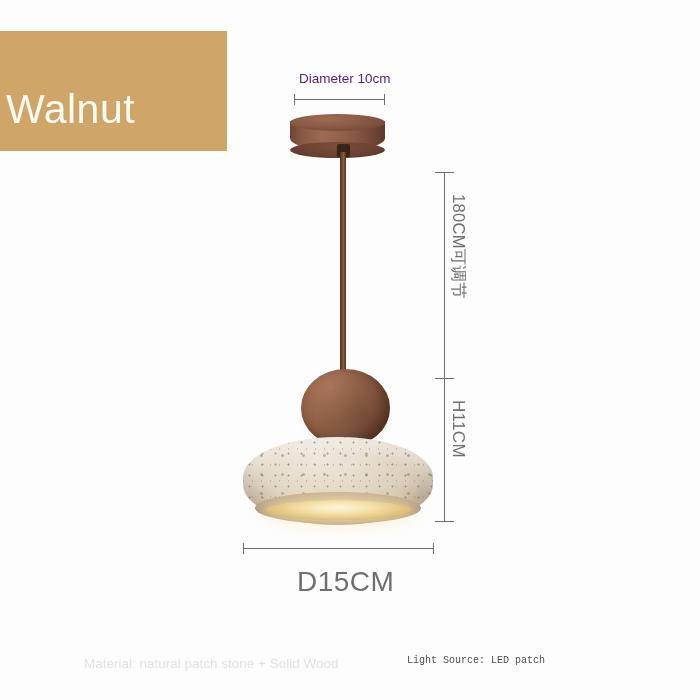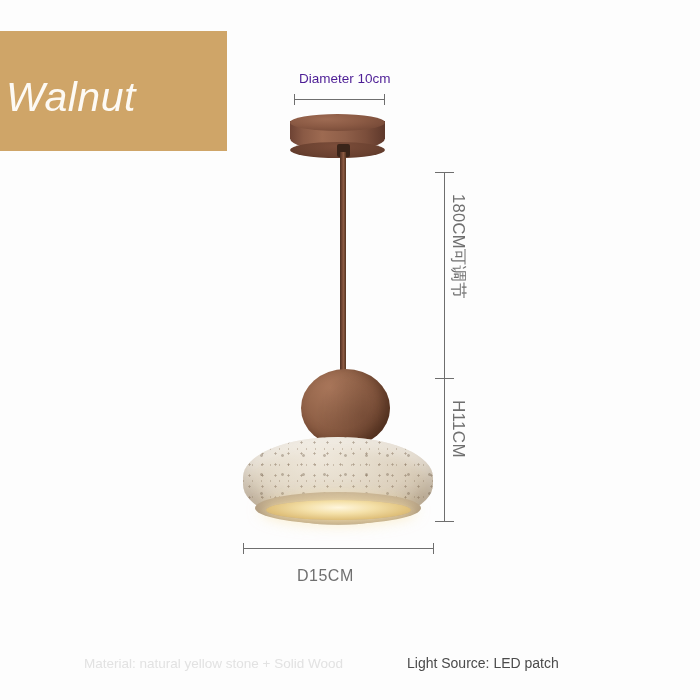--- a/index.html
+++ b/index.html
@@ -21,31 +21,30 @@
     position: absolute;
     left: 0;
     top: 31px;
     width: 227px;
     height: 120px;
     background: #cfa568;
   }
   #swatch-label {
     position: absolute;
     left: 6px;
-    top: 25px;
+    top: 37px;
     width: 222px;
     height: 144px;
     display: flex;
     align-items: center;
     color: #fdfaf4;
     font-size: 41px;
     letter-spacing: 0.5px;
     line-height: 1;
     white-space: nowrap;
-    font-style: italic;
   }
 
   
   #lamp { position: absolute; left: 0; top: 0; width: 700px; height: 700px; }
 
   
   .canopy-body {
     position: absolute;
     left: 290px;
     top: 121px;
@@ -258,41 +257,42 @@
     color: #6f6f6f;
     letter-spacing: 0.3px;
   }
 
   
   #dim-width-line { left: 243px; top: 548px; width: 191px; }
   #dim-width-tick-l { left: 243px; top: 543px; height: 11px; }
   #dim-width-tick-r { left: 433px; top: 543px; height: 11px; }
   #dim-width-text {
     left: 297px; top: 568px;
-    font-size: 16px;
+    font-size: 28px;
     color: #6f6f6f;
     letter-spacing: 0.5px;
   }
 
   
   #footer-material {
     position: absolute;
     left: 84px; top: 657px;
     font-size: 13.5px;
     color: #e2e2e2;
     white-space: nowrap;
     line-height: 1;
   }
   #footer-light-source {
     position: absolute;
     left: 407px; top: 656px;
-    font-size: 14px;
+    font-size: 10px;
     color: #4b4b4b;
     white-space: nowrap;
     line-height: 1;
+    font-family: Liberation Mono, monospace;
   }
 </style>
 </head>
 <body>
 
 <div id="canvas">
 
   <div id="swatch-banner"></div>
   <div id="swatch-label">Walnut</div>
 
@@ -327,16 +327,16 @@
   <div class="dim-line-v" id="dim-height-line"></div>
   <div class="tick-h" id="dim-height-cap-top"></div>
   <div class="tick-h" id="dim-height-cap-bot"></div>
   <div class="dim-label" id="dim-height-text">H11CM</div>
 
   <div class="dim-line-h" id="dim-width-line"></div>
   <div class="tick-v" id="dim-width-tick-l"></div>
   <div class="tick-v" id="dim-width-tick-r"></div>
   <div class="dim-label" id="dim-width-text">D15CM</div>
 
-  <div id="footer-material">Material: natural yellow stone + Solid Wood</div>
+  <div id="footer-material">Material: natural patch stone + Solid Wood</div>
   <div id="footer-light-source">Light Source: LED patch</div>
 
 </div>
 
 </body></html>

